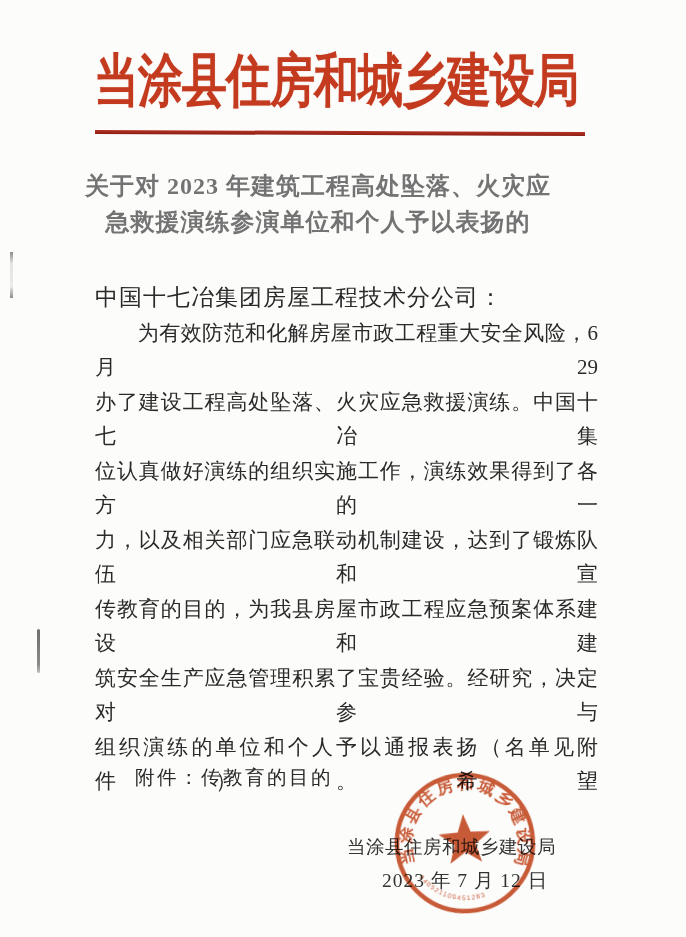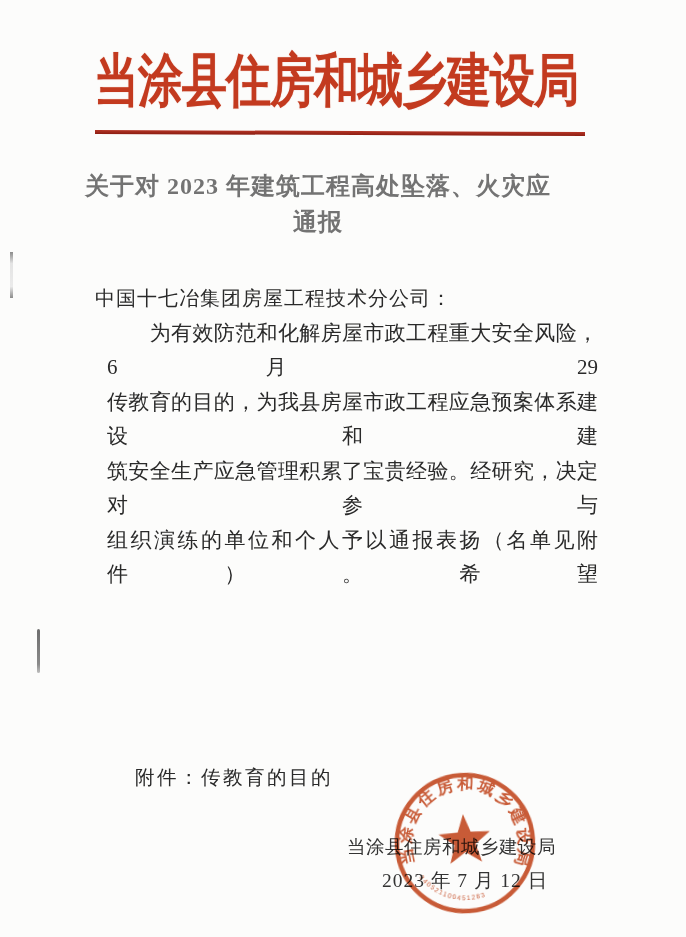--- a/index.html
+++ b/index.html
@@ -64,23 +64,22 @@
     font-size: 21px;
     line-height: 34.5px;
     letter-spacing: 1px;
     color: #2a2a2a;
   }
   .body-line.full {
     letter-spacing: 0;
     text-align: justify;
     text-align-last: justify;
     text-justify: inter-character;
-    margin-left: 12px;
   }
-  .body-line.small { font-size: 20px; }
+  .body-line.small { font-size: 23px; }
 
   .attachment {
     position: absolute;
     top: 764px;
     left: 135px;
     font-size: 19.5px;
     letter-spacing: 2.5px;
     color: #2a2a2a;
   }
 
@@ -133,26 +132,29 @@
 <body>
 
 <div class="page">
 
   <div class="letterhead">当涂县住房和城乡建设局</div>
 
   <div class="red-rule"></div>
 
   <div class="doc-title">
       <div class="title-line small">关于对 2023 年建筑工程高处坠落、火灾应</div>
-      <div class="title-line small">通报</div>
+      <div class="title-line small">急救援演练参演单位和个人予以表扬的</div>
     </div>
 
   <div class="body-text">
       <div class="body-line small">中国十七冶集团房屋工程技术分公司：</div>
       <div class="body-line full">　　为有效防范和化解房屋市政工程重大安全风险，6 月 29</div>
+      <div class="body-line full">办了建设工程高处坠落、火灾应急救援演练。中国十七冶集</div>
+      <div class="body-line full">位认真做好演练的组织实施工作，演练效果得到了各方的一</div>
+      <div class="body-line full">力，以及相关部门应急联动机制建设，达到了锻炼队伍和宣</div>
       <div class="body-line full">传教育的目的，为我县房屋市政工程应急预案体系建设和建</div>
       <div class="body-line full">筑安全生产应急管理积累了宝贵经验。经研究，决定对参与</div>
       <div class="body-line full">组织演练的单位和个人予以通报表扬（名单见附件）。希望</div>
     </div>
 
   <div class="attachment">附件：传教育的目的</div>
 
   <div class="signature">当涂县住房和城乡建设局</div>
 
   <div class="doc-date">2023 年 7 月 12 日</div>

